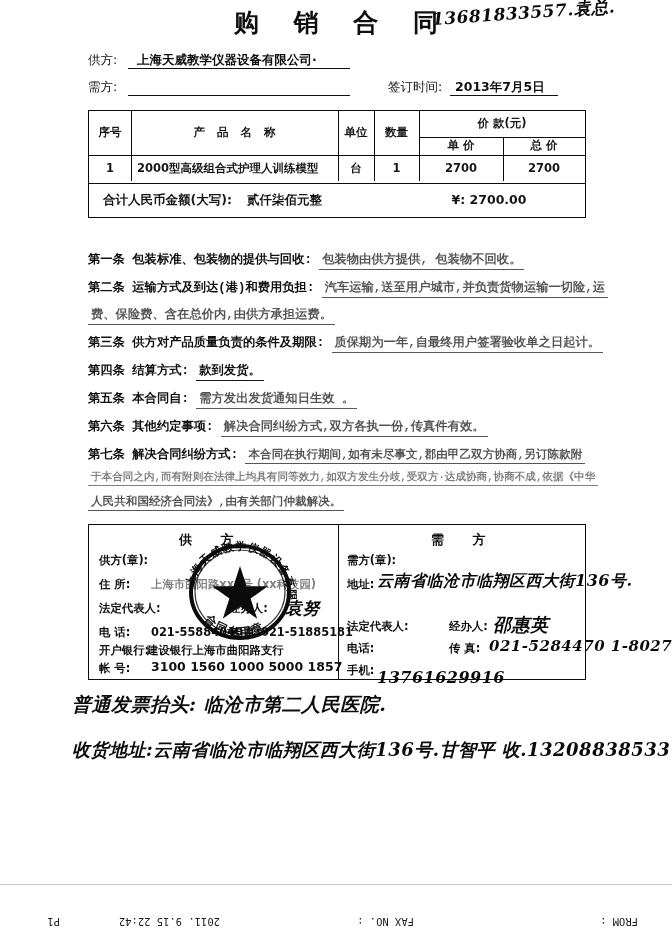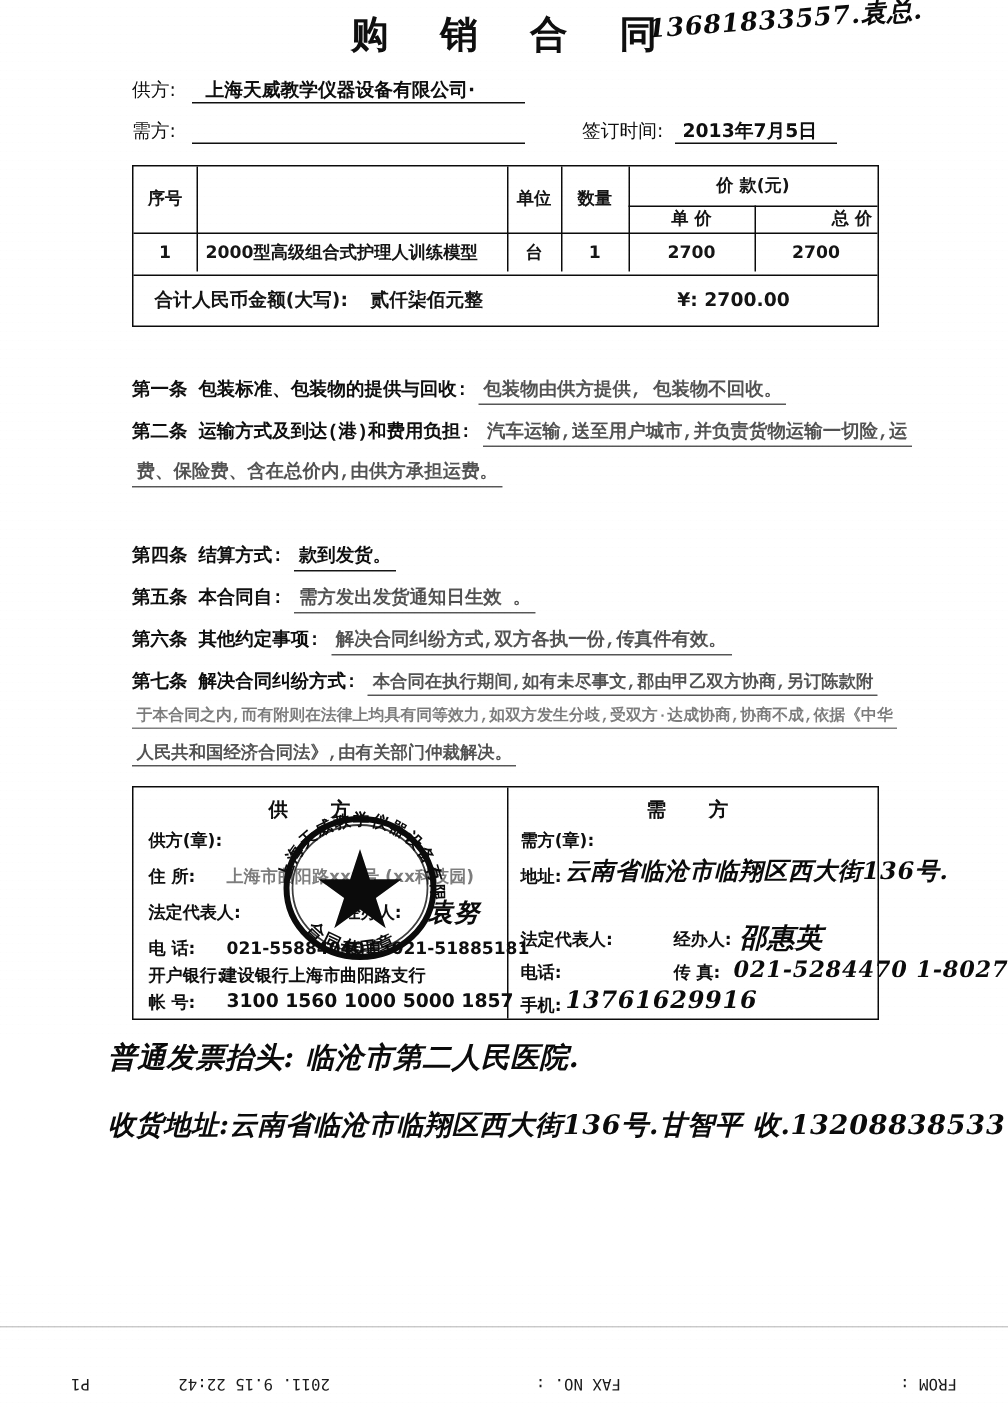--- a/index.html
+++ b/index.html
@@ -121,25 +121,26 @@
     <div class="v" style="left:249px;bottom:36px;"></div>
     <div class="v" style="left:285px;bottom:36px;"></div>
     <div class="v" style="left:330px;bottom:36px;"></div>
     <div class="v" style="left:414px;top:26px;bottom:36px;"></div>
 
     <div class="h" style="top:26px;left:330px;right:0;"></div>
     <div class="h" style="top:44px;"></div>
     <div class="h" style="top:72px;"></div>
 
     <div class="cell" style="left:0;top:0;width:42px;height:44px;">序号</div>
+    <div class="cell sp2" style="left:42px;top:0;width:207px;height:44px;">产 品 名 称</div>
     <div class="cell" style="left:249px;top:0;width:36px;height:44px;">单位</div>
     <div class="cell" style="left:285px;top:0;width:45px;height:44px;">数量</div>
     <div class="cell" style="left:330px;top:0;width:166px;height:26px;">价  款(元)</div>
     <div class="cell" style="left:330px;top:26px;width:84px;height:18px;">单 价</div>
-    <div class="cell" style="left:414px;top:26px;width:82px;height:18px;margin-left:24px;">总 价</div>
+    <div class="cell" style="left:414px;top:26px;width:82px;height:18px;">总 价</div>
 
     <div class="cell" style="left:0;top:44px;width:42px;height:28px;">1</div>
     <div class="cell left" style="left:48px;top:44px;width:200px;height:28px;">2000型高级组合式护理人训练模型</div>
     <div class="cell" style="left:249px;top:44px;width:36px;height:28px;">台</div>
     <div class="cell" style="left:285px;top:44px;width:45px;height:28px;">1</div>
     <div class="cell" style="left:330px;top:44px;width:84px;height:28px;">2700</div>
     <div class="cell" style="left:414px;top:44px;width:82px;height:28px;">2700</div>
 
     <div class="cell left" style="left:14px;top:72px;width:230px;height:34px;font-size:12.5px;text-align:center;">合计人民币金额(大写):</div>
     <div class="cell left" style="left:158px;top:72px;width:150px;height:34px;font-size:12.5px;">贰仟柒佰元整</div>
@@ -154,20 +155,25 @@
 
   <div class="clause print" style="top:306px;">
     <span class="fill faded">费、保险费、含在总价内,由供方承担运费。</span>
   </div>
   <div class="clause print" style="top:279px;">
     <span>第二条</span>
     <span>运输方式及到达(港)和费用负担:</span>
     <span class="fill faded">汽车运输,送至用户城市,并负责货物运输一切险,运</span>
   </div>
 
+  <div class="clause print" style="top:334px;">
+    <span>第三条</span>
+    <span>供方对产品质量负责的条件及期限:</span>
+    <span class="fill faded">质保期为一年,自最终用户签署验收单之日起计。</span>
+  </div>
 
   <div class="clause print" style="top:362px;">
     <span>第四条</span>
     <span>结算方式:</span>
     <span class="fill">款到发货。</span>
   </div>
 
   <div class="clause print" style="top:390px;">
     <span>第五条</span>
     <span>本合同自:</span>
@@ -224,21 +230,21 @@
 
     <div class="srow print" style="left:258px;top:94px;">法定代表人:</div>
     <div class="srow print" style="left:360px;top:94px;">经办人:</div>
     <div class="srow hand" style="left:404px;top:88px;font-size:18px;">邵惠英</div>
 
     <div class="srow print" style="left:258px;top:116px;">电话:</div>
     <div class="srow print" style="left:360px;top:116px;">传  真:</div>
     <div class="srow hand" style="left:400px;top:112px;font-size:15px;">021-5284470 1-8027</div>
 
     <div class="srow print" style="left:258px;top:138px;">手机:</div>
-    <div class="srow hand" style="left:288px;top:132px;font-size:16px;">13761629916</div>
+    <div class="srow hand" style="left:288px;top:143px;font-size:16px;">13761629916</div>
   </div>
 
   <div class="seal" title="">
     <svg viewBox="0 0 124 110" xmlns="http://www.w3.org/2000/svg" aria-hidden="true">
       <defs>
         <path id="arcTop" d="M 14,60 A 48,46 0 0 1 110,60"></path>
         <path id="arcBot" d="M 18,58 A 44,42 0 0 0 106,58"></path>
       </defs>
       <ellipse cx="62" cy="56" rx="49" ry="46" fill="none" stroke="#111" stroke-width="4"></ellipse>
       <ellipse cx="62" cy="56" rx="45" ry="42" fill="none" stroke="#111" stroke-width="1.2" opacity=".8"></ellipse>

